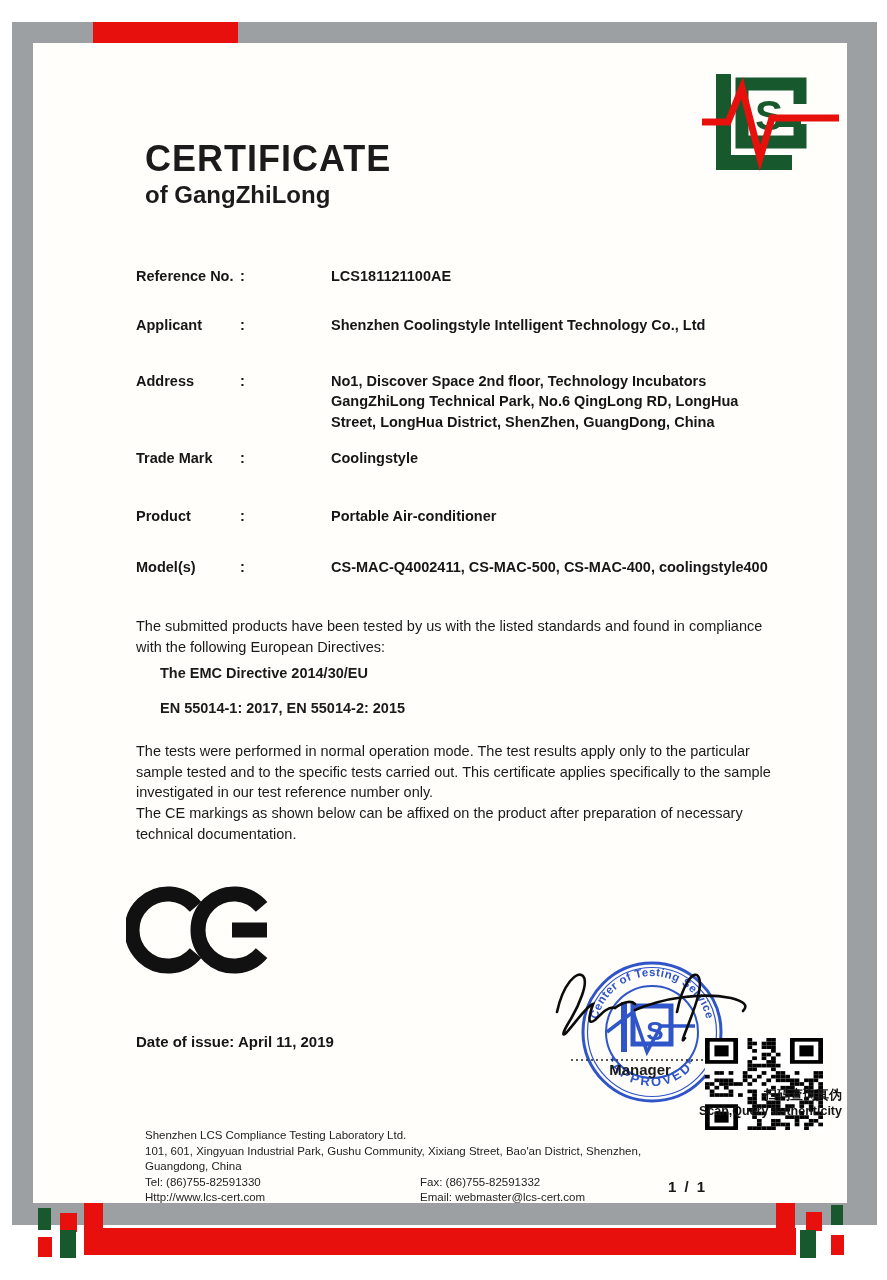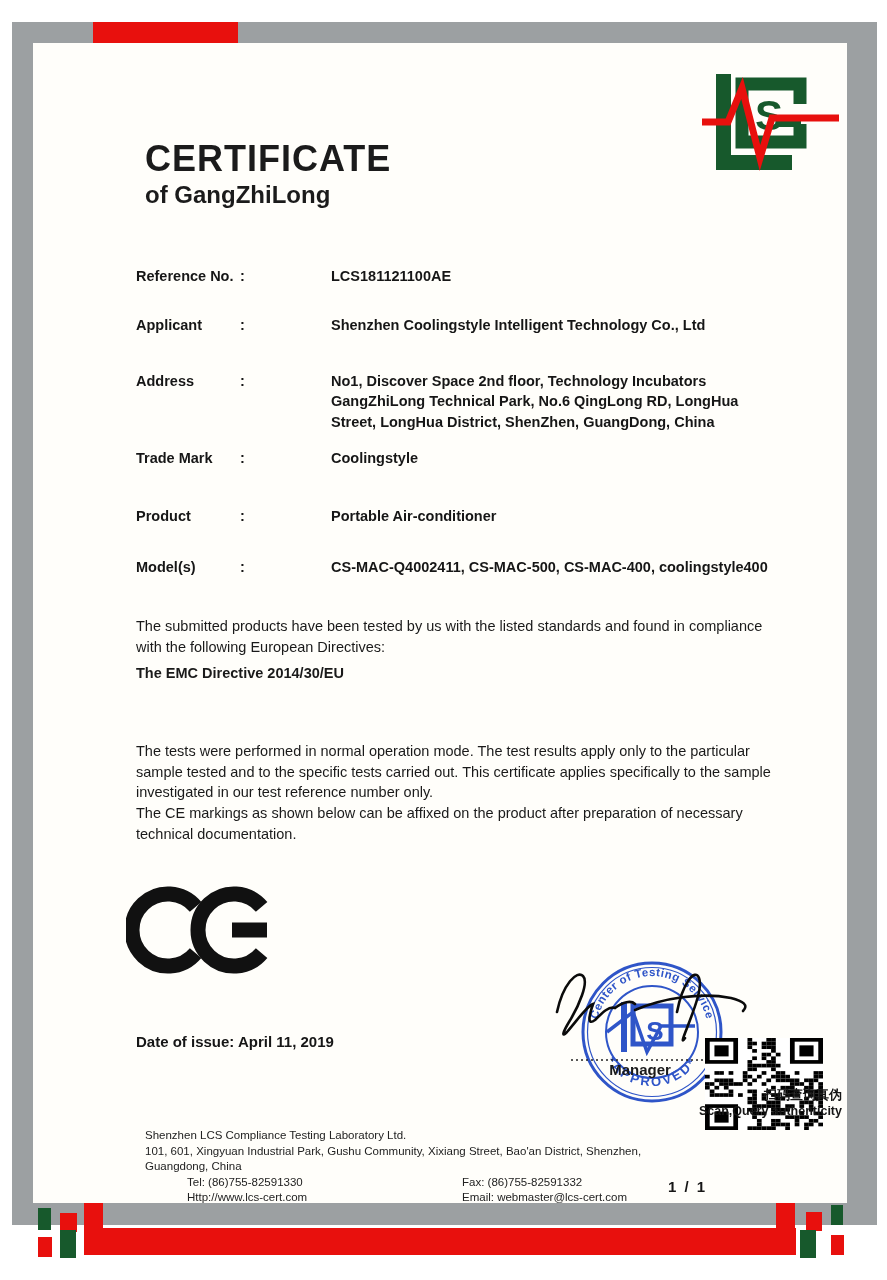--- a/index.html
+++ b/index.html
@@ -18,32 +18,32 @@
   .watermark{position:absolute;left:0;top:0;width:887px;height:1280px;pointer-events:none;}
   .logo{position:absolute;left:702px;top:70px;width:138px;height:108px;}
   .title-block{position:absolute;left:145px;top:140px;}
   .title{font-size:36px;font-weight:bold;letter-spacing:1px;color:#1b1b1b;line-height:1.05;}
   .subtitle{font-size:24px;font-weight:bold;color:#1b1b1b;margin-top:3px;}
   .field-row{position:absolute;left:136px;width:642px;display:flex;font-size:14.5px;line-height:1.4;}
   .f-label{width:104px;font-weight:bold;flex:none;}
   .f-colon{width:43px;font-weight:bold;flex:none;}
   .f-value{flex:1;font-weight:bold;margin-left:48px;}
   .para{position:absolute;left:136px;width:648px;font-size:14.5px;line-height:1.42;color:#1a1a1a;}
-  .bold{font-weight:bold;}
+  .bold{font-weight:bold;margin-left:24px;}
   .ce-mark{position:absolute;left:126px;top:880px;width:150px;height:100px;}
   .date-line{position:absolute;left:136px;top:1033px;font-size:15px;font-weight:bold;}
   .stamp{position:absolute;left:543px;top:948px;width:225px;height:170px;}
   .stamp text{font-family:"Liberation Sans",sans-serif;}
   .qr{position:absolute;left:705px;top:1038px;width:118px;height:92px;background:#fff;}
   .qr-caption{position:absolute;left:688px;top:1086px;width:154px;text-align:right;}
   .qr-cn{font-size:13px;font-weight:bold;line-height:17px;}
   .qr-en{font-size:12.5px;font-weight:bold;line-height:16px;}
   .footer{position:absolute;left:145px;top:1128px;font-size:11.5px;line-height:15.5px;color:#222;}
   .footer-row{display:flex;}
-  .footer-col1{width:275px;flex:none;margin-left:42px;}
+  .footer-col1{width:275px;flex:none;}
   .page-indicator{position:absolute;left:668px;top:1178px;font-size:15px;font-weight:bold;letter-spacing:2px;}
   .decor{position:absolute;}
   .d-red{background:#e8100d;}
   .d-green{background:#17592c;}
 </style>
 </head>
 <body>
 
 <div class="page">
 
@@ -109,20 +109,21 @@
     <span class="f-value">Portable Air-conditioner</span>
   </div>
   <div class="field-row" style="top:557px">
     <span class="f-label">Model(s)</span>
     <span class="f-colon">:</span>
     <span class="f-value">CS-MAC-Q4002411, CS-MAC-500, CS-MAC-400, coolingstyle400</span>
   </div>
 
   <div class="para" style="top:616px">The submitted products have been tested by us with the listed standards and found in compliance with the following European Directives:</div>
   <div class="para bold" style="top:663px">The EMC Directive 2014/30/EU</div>
+  <div class="para bold" style="top:698px">EN 55014-1: 2017, EN 55014-2: 2015</div>
   <div class="para" style="top:803px">The CE markings as shown below can be affixed on the product after preparation of necessary technical documentation.</div>
   <div class="para" style="top:741px">The tests were performed in normal operation mode. The test results apply only to the particular sample tested and to the specific tests carried out. This certificate applies specifically to the sample investigated in our test reference number only.</div>
 
   <svg class="ce-mark" viewBox="0 0 150 100" xmlns="http://www.w3.org/2000/svg">
     <g fill="none" stroke="#111" stroke-width="15">
       <path d="M 69.6,26.9 A 36 36 0 1 0 69.6,73.1"></path>
       <path d="M 135.6,26.9 A 36 36 0 1 0 135.6,73.1"></path>
       <line x1="106" y1="50" x2="141" y2="50"></line>
     </g>
   </svg>

